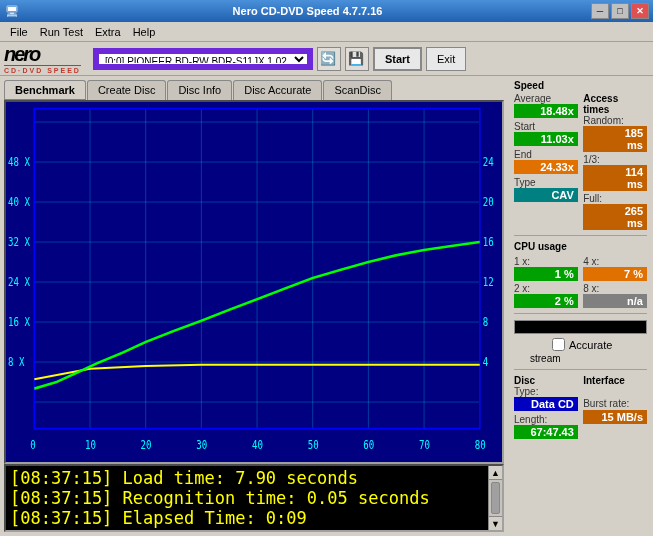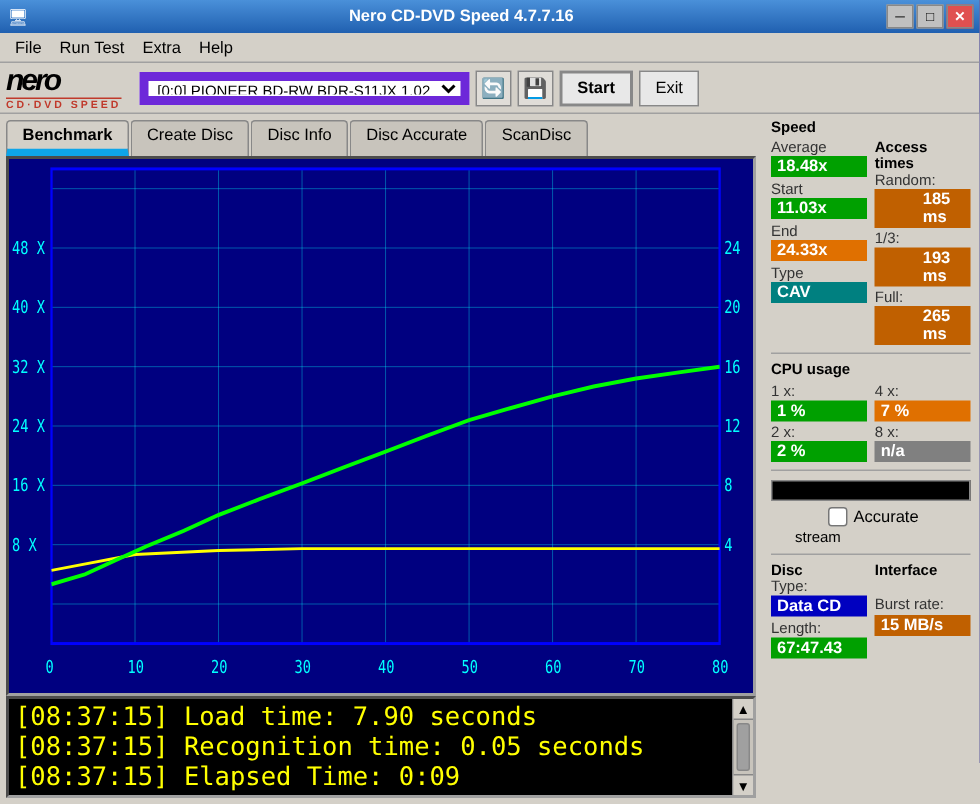--- a/index.html
+++ b/index.html
@@ -23,21 +23,21 @@
     .start-btn { background: #e8e8e8; border: 2px solid #888; height: 24px; padding: 2px 10px; font-size: 11px; font-weight: bold; cursor: pointer; }
     .exit-btn { background: #e8e8e8; border: 1px solid #888; height: 24px; padding: 2px 10px; font-size: 11px; cursor: pointer; }
     .icon-btn { width: 24px; height: 24px; background: #e0ddd8; border: 1px solid #888; display: flex; align-items: center; justify-content: center; cursor: pointer; font-size: 13px; }
 
     
     .main { display: flex; background: #d4d0c8; height: calc(536px - 22px - 20px - 34px); }
 
     
     .tabs { display: flex; padding: 4px 4px 0; gap: 1px; background: #d4d0c8; }
     .tab { padding: 3px 10px; background: #c8c4bc; border: 1px solid #888; border-bottom: none; font-size: 11px; cursor: pointer; border-radius: 3px 3px 0 0; }
-    .tab.active { background: #d4d0c8; border-bottom: 5px solid #0ea5e9; z-index: 1; font-weight: bold; }
+    .tab.active { background: #d4d0c8; border-bottom: 1px solid #0ea5e9; z-index: 1; font-weight: bold; }
 
     
     .chart-container { background: #d4d0c8; border: 2px inset #a0a0a0; margin: 0 4px; flex: 1; position: relative; overflow: hidden; }
     .chart-inner { background: #000080; width: 100%; height: 100%; position: relative; }
 
     
     .right-panel { width: 145px; padding: 4px 6px; display: flex; flex-direction: column; gap: 2px; background: #d4d0c8; }
     .section-title { font-size: 10px; font-weight: bold; color: #000; }
     .stat-label { font-size: 10px; color: #333; }
     .two-col { display: flex; justify-content: space-between; }
@@ -63,21 +63,21 @@
 
     
     .logo-area { display: flex; flex-direction: column; align-items: flex-start; margin-right: 8px; }
     .logo-line1 { font-size: 20px; font-weight: 900; color: #000; font-style: italic; line-height: 1; letter-spacing: -2px; }
     .logo-line2 { font-size: 7px; color: #c0392b; font-weight: bold; letter-spacing: 2px; line-height: 1; margin-top: 1px; }
     .logo-divider { width: 100%; height: 1px; background: #c0392b; margin-top: 1px; }
 
     .cpu-section { margin-top: 2px; }
     .cpu-col { display: flex; flex-direction: column; width: 48%; }
 
-    .inline-badge { display: inline-block; padding: 1px 4px; font-size: 11px; font-weight: bold; color: white; text-align: left; }
+    .inline-badge { display: inline-block; padding: 1px 4px; font-size: 11px; font-weight: bold; color: white; text-align: right; }
     .green-bg { background: #00a000; }
     .orange-bg { background: #e07000; }
     .dark-orange-bg { background: #c06000; padding-left: 32px; }
     .gray-bg { background: #808080; }
     .blue-bg { background: #0000c0; }
     .teal-bg { background: #008080; }
 
     .left-content { flex: 1; display: flex; flex-direction: column; min-width: 0; }
   </style>
 </head>
@@ -208,21 +208,21 @@
         <div class="stat-label" style="margin-top:3px;">End</div>
         <div class="inline-badge orange-bg">24.33x</div>
         <div class="stat-label" style="margin-top:3px;">Type</div>
         <div class="inline-badge teal-bg">CAV</div>
       </div>
       <div class="col">
         <div class="section-title">Access times</div>
         <div class="stat-label">Random:</div>
         <div class="inline-badge dark-orange-bg">185 ms</div>
         <div class="stat-label" style="margin-top:2px;">1/3:</div>
-        <div class="inline-badge dark-orange-bg">193 ms</div>
+        <div class="inline-badge dark-orange-bg">114 ms</div>
         <div class="stat-label" style="margin-top:2px;">Full:</div>
         <div class="inline-badge dark-orange-bg">265 ms</div>
       </div>
     </div>
 
     <div class="divider"></div>
 
     <div class="section-title">CPU usage</div>
     <div class="two-col cpu-section">
       <div class="cpu-col">

